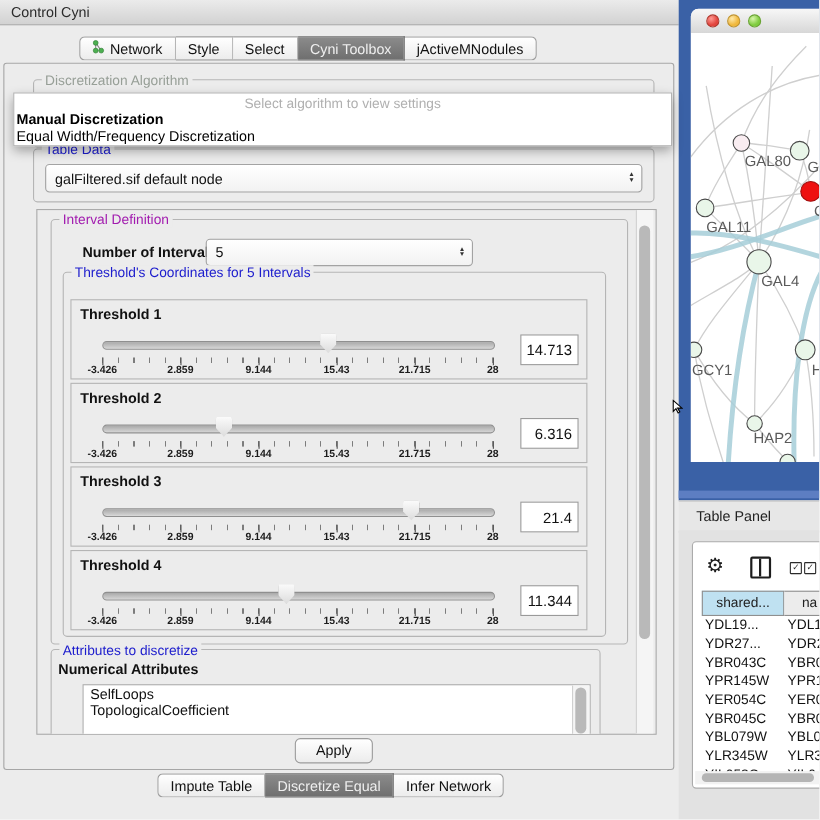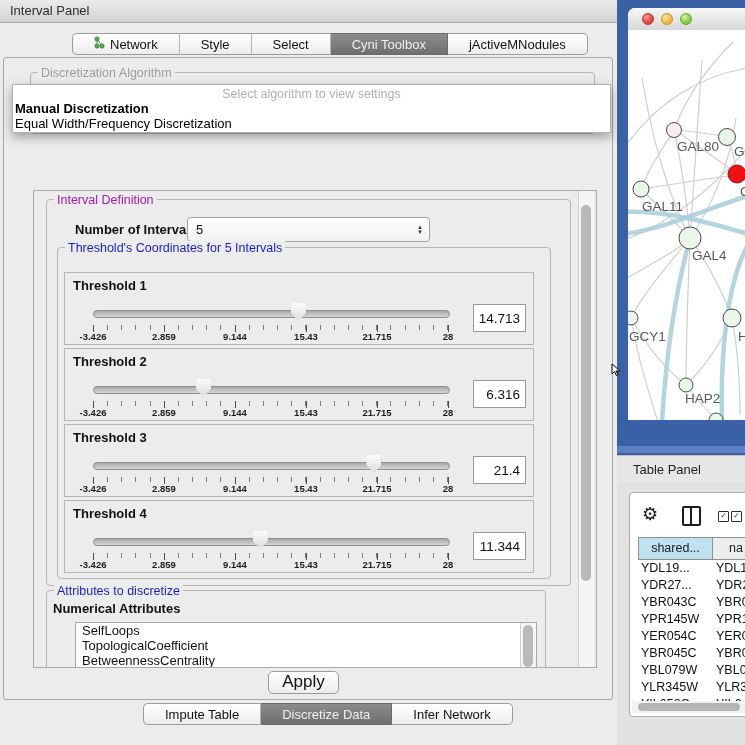--- a/index.html
+++ b/index.html
@@ -8,21 +8,21 @@
   .abs{position:absolute;}
 
   
   #titlebar{left:0;top:0;width:617px;height:22px;background:linear-gradient(#ebebeb,#d2d2d2);border-bottom:1px solid #a9a9a9;}
   #titlebar .title{position:absolute;left:10px;top:3px;font-size:13px;color:#2c2c2c;}
   #float-btn{position:absolute;left:702px;top:7px;width:9px;height:9px;border:1.5px solid #222;border-radius:1px;}
   #close-btn{position:absolute;left:720px;top:2px;font-size:13px;font-weight:bold;color:#111;}
 
   
   .seg-bar{display:flex;height:22px;}
-  .seg{display:flex;align-items:center;padding:0 21px;font-size:13px;color:#111;background:linear-gradient(#ffffff,#ececec);border-top:1px solid #9c9c9c;border-bottom:1px solid #9c9c9c;border-right:1px solid #b5b5b5;white-space:nowrap;text-align:right;}
+  .seg{display:flex;align-items:center;padding:0 11px;font-size:13px;color:#111;background:linear-gradient(#ffffff,#ececec);border-top:1px solid #9c9c9c;border-bottom:1px solid #9c9c9c;border-right:1px solid #b5b5b5;white-space:nowrap;text-align:right;}
   .seg:first-child{border-left:1px solid #9c9c9c;border-radius:5px 0 0 5px;}
   .seg:last-child{border-radius:0 5px 5px 0;border-right:1px solid #9c9c9c;}
   .seg.selected{background:linear-gradient(#8b8b8b,#6f6f6f);color:#efefef;border-color:#6a6a6a;}
   .seg .net-ic{margin-right:5px;}
 
   #content-frame{left:3px;top:57px;width:608px;height:641px;border:1px solid #a6a6a6;border-radius:3px;background:#ececec;}
 
   .groupbox{position:absolute;border:1px solid #b5b5b5;border-radius:4px;}
   .group-title{position:absolute;top:-7px;left:7px;background:#ececec;padding:0 3px;font-size:12.5px;}
   .gt-green{color:#a21caf;}
@@ -49,21 +49,21 @@
   .v-scroll{position:absolute;width:15px;background:#f5f5f5;border-left:1px solid #d0d0d0;}
   .v-thumb{position:absolute;left:2px;width:10px;background:#b9b9b9;border-radius:6px;}
   .h-scroll{position:absolute;height:12px;background:#f2f2f2;}
   .h-thumb{position:absolute;top:2px;height:8px;background:#b5b5b5;border-radius:5px;}
 
   
   #attr-list{position:absolute;left:28px;top:31px;width:460px;height:47px;background:#fff;border:1px solid #aaa;overflow:hidden;}
   .attr-item{font-size:13px;color:#111;height:15px;line-height:15px;padding-left:6px;white-space:nowrap;}
   #attr-list .v-scroll{right:0;top:0;height:100%;}
 
-  #apply-btn{left:268px;top:671px;width:69px;height:21px;background:linear-gradient(#ffffff,#ececec);border:1px solid #9c9c9c;border-radius:5px;font-size:17px;color:#111;text-align:center;line-height:20px;}
+  #apply-btn{left:268px;top:671px;width:69px;height:21px;background:linear-gradient(#ffffff,#ececec);border:1px solid #9c9c9c;border-radius:5px;font-size:13px;color:#111;text-align:center;line-height:20px;}
 
   
   #algo-popup{left:12px;top:84px;width:564px;height:47px;background:#fff;border:1px solid #b3b3b3;box-shadow:0 4px 10px rgba(0,0,0,.35);z-index:60;padding-left:33px;}
   #algo-popup .hint{position:absolute;left:0;top:2px;width:100%;text-align:center;font-size:12.5px;color:#b0b0b0;}
   #algo-popup .opt1{position:absolute;left:2px;top:16px;font-size:13px;font-weight:bold;color:#000;}
   #algo-popup .opt2{position:absolute;left:2px;top:31px;font-size:13px;color:#000;}
 
   
   #desktop{left:617px;top:0;width:128px;height:455px;background:#3a61a6;}
   #desktop-strip{left:617px;top:446px;width:128px;height:7px;background:#5d7ec2;}
@@ -95,21 +95,21 @@
   .td.c2{width:47px;}
 
   #cursor{left:611px;top:363px;width:10px;height:14px;z-index:90;}
 </style>
 </head>
 <body>
 
 <div id="root">
 
   <div class="abs" id="titlebar">
-    <span class="title">Interval Panel</span>
+    <span class="title">Control Cyni</span>
     <span id="float-btn"></span>
     <span id="close-btn">✕</span>
   </div>
 
   <div class="abs seg-bar" style="left:72px;top:33px;">
     <div class="seg">
       <span class="net-ic">
         <svg width="11" height="13" viewBox="0 0 11 13">
             <line x1="3" y1="3" x2="8" y2="10" stroke="#888" stroke-width="1"></line>
             <line x1="3" y1="3" x2="3" y2="10" stroke="#888" stroke-width="1"></line>
@@ -136,20 +136,27 @@
 
   <div class="abs" id="content-frame"></div>
 
   <div class="groupbox" style="left:30px;top:72px;width:563px;height:60px;">
     <span class="group-title gt-gray">Discretization Algorithm</span>
     <div class="combo focus-ring" style="left:10px;top:22px;width:543px;height:27px;">
       <span class="stepper">▲<br>▼</span>
     </div>
   </div>
 
+  <div class="groupbox" style="left:30px;top:135px;width:563px;height:47px;">
+    <span class="group-title gt-blue">Table Data</span>
+    <div class="combo" style="left:10px;top:13px;width:543px;height:26px;">
+      <span>galFiltered.sif default node</span>
+      <span class="stepper">▲<br>▼</span>
+    </div>
+  </div>
 
   <div class="abs" style="left:33px;top:190px;width:562px;height:476px;border:1px solid #ababab;background:#ececec;overflow:hidden;">
 
     <div class="groupbox" style="left:12px;top:8px;width:523px;height:385px;border-color:#b5b5b5;">
       <span class="group-title gt-green">Interval Definition</span>
 
       <div class="abs" style="left:28px;top:22px;font-size:13px;font-weight:bold;color:#111;">Number of Intervals</div>
       <div class="combo" style="left:140px;top:17px;width:243px;height:25px;">
         <span>5</span>
         <span class="stepper">▲<br>▼</span>
@@ -261,41 +268,40 @@
       </div>
     </div>
 
     <div class="groupbox" style="left:12px;top:399px;width:498px;height:90px;background:#ececec;">
       <span class="group-title gt-blue">Attributes to discretize</span>
       <div class="abs" style="left:6px;top:10px;font-size:13px;font-weight:bold;color:#111;">Numerical Attributes</div>
       <div id="attr-list">
         <div id="attr-items">
             <div class="attr-item">SelfLoops</div>
             <div class="attr-item">TopologicalCoefficient</div>
-            <div class="attr-item">BetweennessCentrality</div>
           </div>
         <div class="v-scroll" style="height:100%;">
           <div class="v-thumb" style="top:2px;height:42px;"></div>
         </div>
       </div>
     </div>
 
     <div class="v-scroll" style="left:544px;top:0;height:476px;">
       <div class="v-thumb" style="top:14px;height:376px;"></div>
     </div>
   </div>
 
   <div class="abs" id="apply-btn">Apply</div>
 
   <div class="abs seg-bar" style="left:143px;top:703px;">
     <div class="seg">
         <span>Impute Table</span>
       </div>
     <div class="seg selected">
-        <span>Discretize Data</span>
+        <span>Discretize Equal</span>
       </div>
     <div class="seg">
         <span>Infer Network</span>
       </div>
   </div>
 
   <div class="abs" id="algo-popup">
     <div class="hint">Select algorithm to view settings</div>
     <div class="opt1">Manual Discretization</div>
     <div class="opt2">Equal Width/Frequency Discretization</div>

